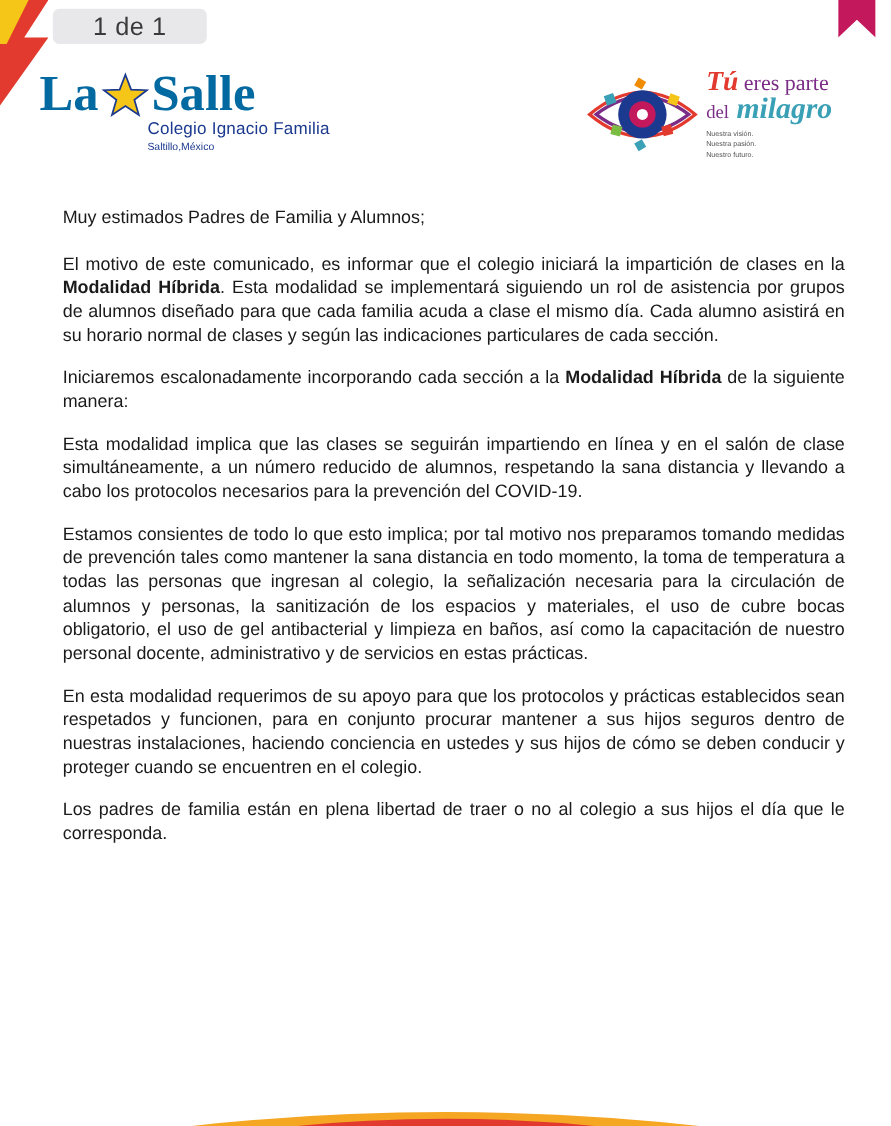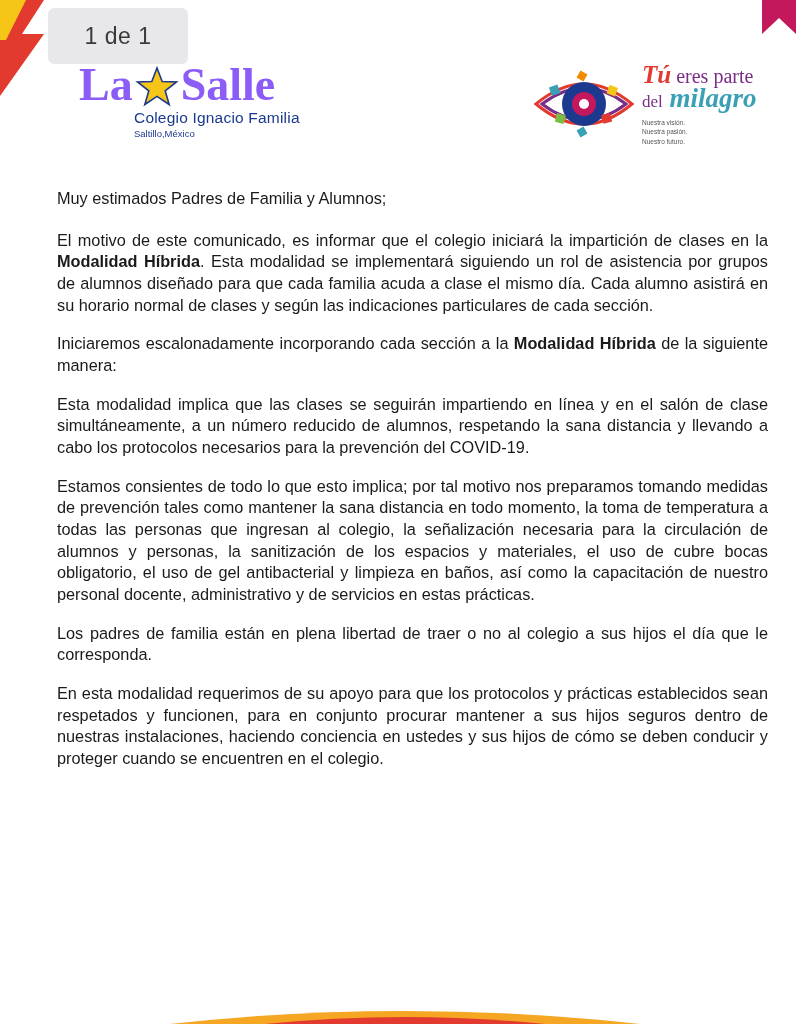--- a/index.html
+++ b/index.html
@@ -17,21 +17,21 @@
     background: #ffffff;
     overflow: hidden;
   }
 
   
   .page-counter {
     position: absolute;
     top: 8px;
     left: 48px;
     width: 140px;
-    height: 56px;
+    height: 32px;
     background: #e8e8ea;
     border-radius: 6px;
     color: #3a3a3a;
     font-size: 23px;
     display: flex;
     align-items: center;
     justify-content: center;
     letter-spacing: 0.5px;
     z-index: 5;
   }
@@ -62,25 +62,24 @@
   .logo-lasalle {
     position: absolute;
     left: 36px;
     top: 62px;
     width: 310px;
   }
   .ls-word {
     font-family: "Liberation Serif", serif;
     font-size: 46px;
     font-weight: bold;
-    color: #8b5cf6;
+    color: #0369a1;
     line-height: 1;
     display: flex;
     align-items: center;
-    margin-left: 43px;
   }
   .ls-star {
     display: inline-block;
     width: 44px;
     height: 44px;
     margin: 0 2px;
     position: relative;
     top: 2px;
   }
   .ls-sub {
@@ -268,22 +267,22 @@
       <span>El motivo de este comunicado, es informar que el colegio iniciará la impartición de clases en la </span><b>Modalidad Híbrida</b><span>. Esta modalidad se implementará siguiendo un rol de asistencia por grupos de alumnos diseñado para que cada familia acuda a clase el mismo día. Cada alumno asistirá en su horario normal de clases y según las indicaciones particulares de cada sección.</span>
     </p>
 
     <p class="para">
       <span>Iniciaremos escalonadamente incorporando cada sección a la </span><b>Modalidad Híbrida</b><span> de la siguiente manera:</span>
     </p>
 
 
     <p class="para">Esta modalidad implica que las clases se seguirán impartiendo en línea y en el salón de clase simultáneamente, a un número reducido de alumnos, respetando la sana distancia y llevando a cabo los protocolos necesarios para la prevención del COVID-19.</p>
     <p class="para">Estamos consientes de todo lo que esto implica; por tal motivo nos preparamos tomando medidas de prevención tales como mantener la sana distancia en todo momento, la toma de temperatura a todas las personas que ingresan al colegio, la señalización necesaria para la circulación de alumnos y personas, la sanitización de los espacios y materiales, el uso de cubre bocas obligatorio, el uso de gel antibacterial y limpieza en baños, así como la capacitación de nuestro personal docente, administrativo y de servicios en estas prácticas.</p>
+    <p class="para">En esta modalidad requerimos de su apoyo para que los protocolos y prácticas establecidos sean respetados y funcionen, para en conjunto procurar mantener a sus hijos seguros dentro de nuestras instalaciones, haciendo conciencia en ustedes y sus hijos de cómo se deben conducir y proteger cuando se encuentren en el colegio.</p>
     <p class="para">Los padres de familia están en plena libertad de traer o no al colegio a sus hijos el día que le corresponda.</p>
-    <p class="para">En esta modalidad requerimos de su apoyo para que los protocolos y prácticas establecidos sean respetados y funcionen, para en conjunto procurar mantener a sus hijos seguros dentro de nuestras instalaciones, haciendo conciencia en ustedes y sus hijos de cómo se deben conducir y proteger cuando se encuentren en el colegio.</p>
   </div>
 
   <svg class="bottom-band" viewBox="0 0 810 22" preserveAspectRatio="none">
     <path d="M170 22 Q405 -4 640 22 Z" fill="#f5a623"></path>
     <path d="M265 22 Q405 8 545 22 Z" fill="#e23a2e"></path>
   </svg>
 
 </div>
 
 </body></html>

